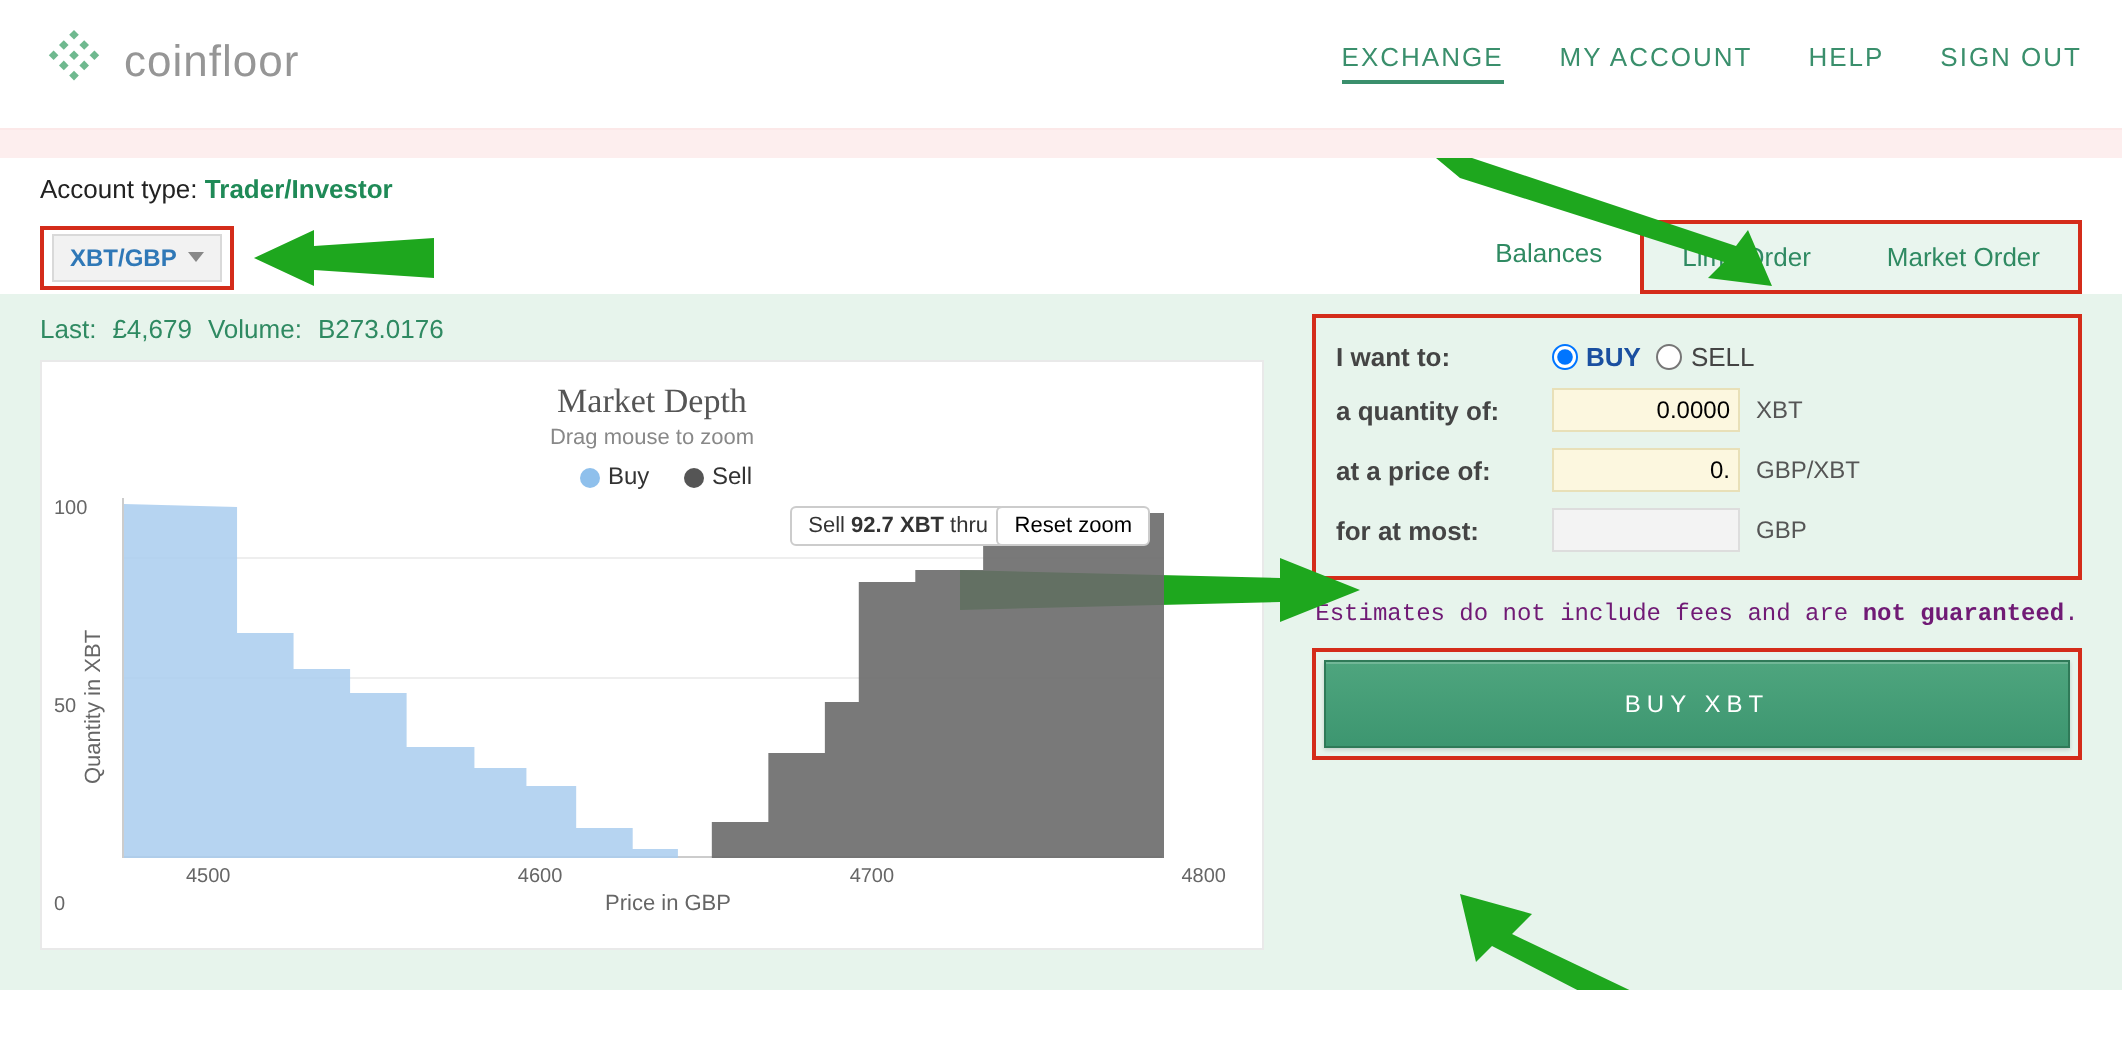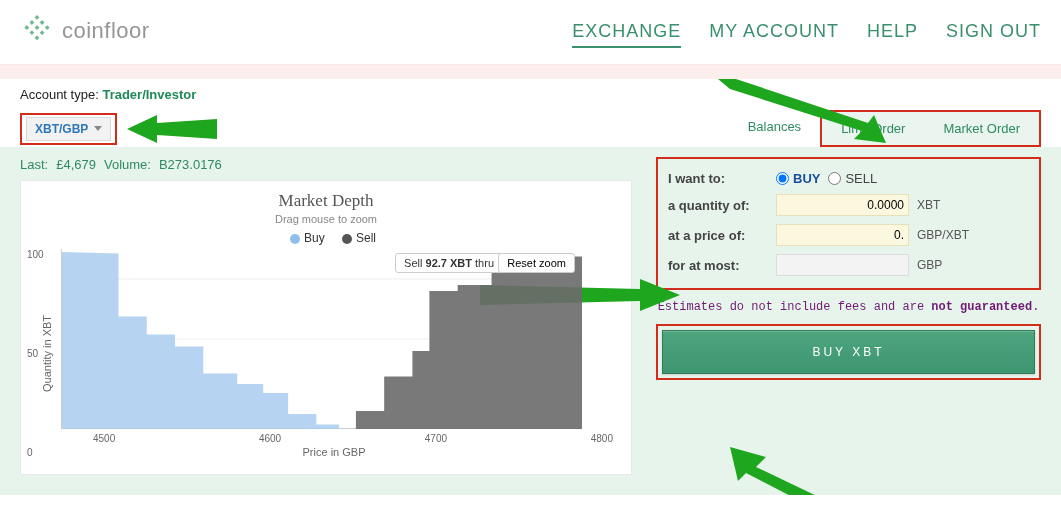--- a/index.html
+++ b/index.html
@@ -1,22 +1,22 @@
 <!DOCTYPE html>
 <html><head>
 <meta charset="utf-8">
 <style>
   * { box-sizing: border-box; margin: 0; padding: 0; }
   body { font-family: Arial, Helvetica, sans-serif; font-size: 13px; color: #333; background: #fff; width: 1061px; }
   
-  .header { display: flex; align-items: flex-end; justify-content: space-between; padding: 14px 20px 16px 20px; border-bottom: 1px solid #fce8e8; }
+  .header { display: flex; align-items: center; justify-content: space-between; padding: 14px 20px 16px 20px; border-bottom: 1px solid #fce8e8; }
   .logo { display: flex; align-items: center; gap: 8px; color: #969696; font-size: 22px; font-weight: 400; letter-spacing: 0.5px; }
   .logo-mark { width: 34px; height: 34px; }
   .nav { display: flex; gap: 28px; }
-  .nav a { color: #3a8f6c; font-size: 18px; letter-spacing: 1px; text-decoration: none; cursor: pointer; }
+  .nav a { color: #3a8f6c; font-size: 13px; letter-spacing: 1px; text-decoration: none; cursor: pointer; }
   .nav a.active { border-bottom: 2px solid #3a8f6c; padding-bottom: 4px; }
   .pinkbar { height: 14px; background: #fdeeee; }
   
   .account-row { padding: 8px 20px 4px 20px; }
   .account-row .label { color: #222; }
   .account-row .value { color: #1f8a57; font-weight: bold; margin-top: 24px; }
   
   .toolbar { display: flex; align-items: center; justify-content: space-between; padding: 4px 20px 0 20px; }
   .pair-box { border: 2px solid #d42c1a; padding: 2px 4px; display: flex; align-items: center; gap: 4px; justify-content: center; }
   .pair-sel { border: 1px solid #d9d9d9; background: #f2f2f2; color: #2f78b7; font-weight: bold; padding: 4px 8px; font-size: 12px; display: flex; align-items: center; gap: 6px; cursor: pointer; }
@@ -48,21 +48,21 @@
   .xlab { text-align:center; font-size:11px; color:#666; margin-top:2px; }
   .grid line { stroke:#eee; stroke-width:1; }
   .reset-zoom { position:absolute; right:6px; top:4px; background:#fff; border:1px solid #ccc; border-radius:3px; font-size:11px; padding:3px 8px; cursor:pointer; }
   .tooltip { position:absolute; right:78px; top:4px; background:#fff; border:1px solid #ccc; border-radius:3px; font-size:11px; padding:3px 8px; white-space:nowrap; }
   
   .order-box { border:2px solid #d42c1a; padding:8px 10px; }
   .order-row { display:flex; align-items:center; gap:8px; padding:4px 0; font-size:13px; color:#444; }
   .order-row label { width:100px;font-weight:bold; }
   .order-row .radio { display:flex; align-items:center; gap:4px; }
   .order-row .radio strong { color:#1a4fa0; font-weight:bold; }
-  .order-row input[type="text"] { width:133px; padding:3px 4px; text-align:right; border:1px solid #e8e0b8; background:#fcf7df; font-size:12px; }
+  .order-row input[type="text"] { width:94px; padding:3px 4px; text-align:right; border:1px solid #e8e0b8; background:#fcf7df; font-size:12px; }
   .order-row input.dim { background:#f3f3f3; border:1px solid #ddd; }
   .unit { width:52px; font-size:12px; color:#555; }
   .disclaimer { font-size:12px; color:#701a75; text-align:center;font-family:Liberation Mono, monospace; }
   .disclaimer b { font-weight:bold; }
   .buy-frame { border:2px solid #d42c1a; padding:4px; }
   .buy-btn { width:100%; background: linear-gradient(#4ea57e,#3d9670); color:#fff; border:1px solid #2f7a58; padding:14px 0; font-size:12px; letter-spacing:3px; cursor:pointer; box-shadow: inset 0 1px 0 rgba(255,255,255,.2), 0 1px 2px rgba(0,0,0,.15); }
   
   .arrow { position:absolute; pointer-events:none; }
 </style>
 </head>

